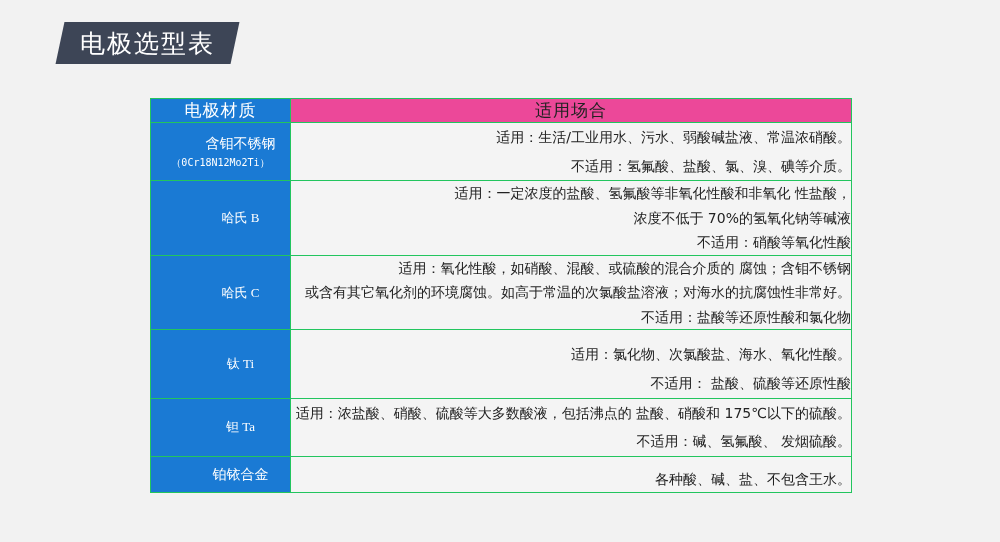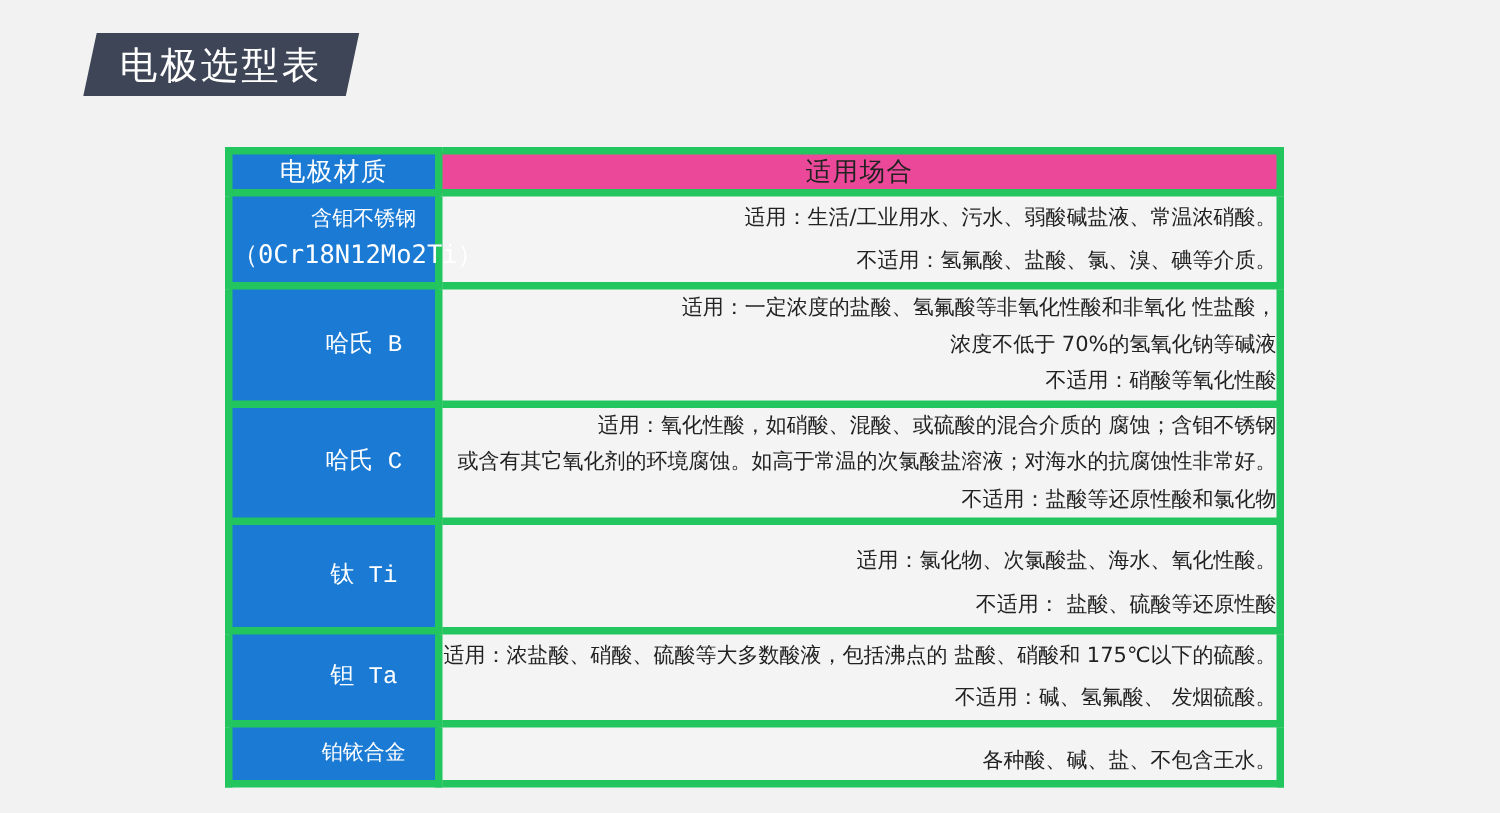--- a/index.html
+++ b/index.html
@@ -45,47 +45,47 @@
     top: 98px;
     width: 701px;
   }
   table.spec-table {
     border-collapse: collapse;
     width: 100%;
     table-layout: fixed;
     background: #f4f4f4;
   }
   table.spec-table td {
-    border: 5px solid #22c55e;
+    border: 1px solid #22c55e;
     vertical-align: middle;
     padding: 0;
   }
   col.col-material { width: 140px; }
   col.col-usage { width: 561px; }
 
   
   .mat-cell {
     background: #1a7ad4;
     color: #ffffff;
     text-align: center;
     font-size: 14px;
     line-height: 1.55;
     padding: 8px 4px;
   }
   .mat-cell .mat-name { display: block; white-space: nowrap; padding-left: 40px; }
   .mat-cell .mat-code {
     display: block;
     font-family: "DejaVu Sans Mono", "Liberation Mono", monospace;
-    font-size: 17px;
+    font-size: 10px;
     letter-spacing: 0px;
     white-space: nowrap;
   }
   .mat-cell .mat-latin {
-    font-family: Liberation Mono, monospace;
-    font-size: 16px;
+    font-family: Liberation Serif, serif;
+    font-size: 13px;
   }
 
   
   .hdr-mat {
     background: #1a7ad4;
     color: #ffffff;
     text-align: center;
     font-size: 17px;
     padding: 10px 4px;
     letter-spacing: 1px;

